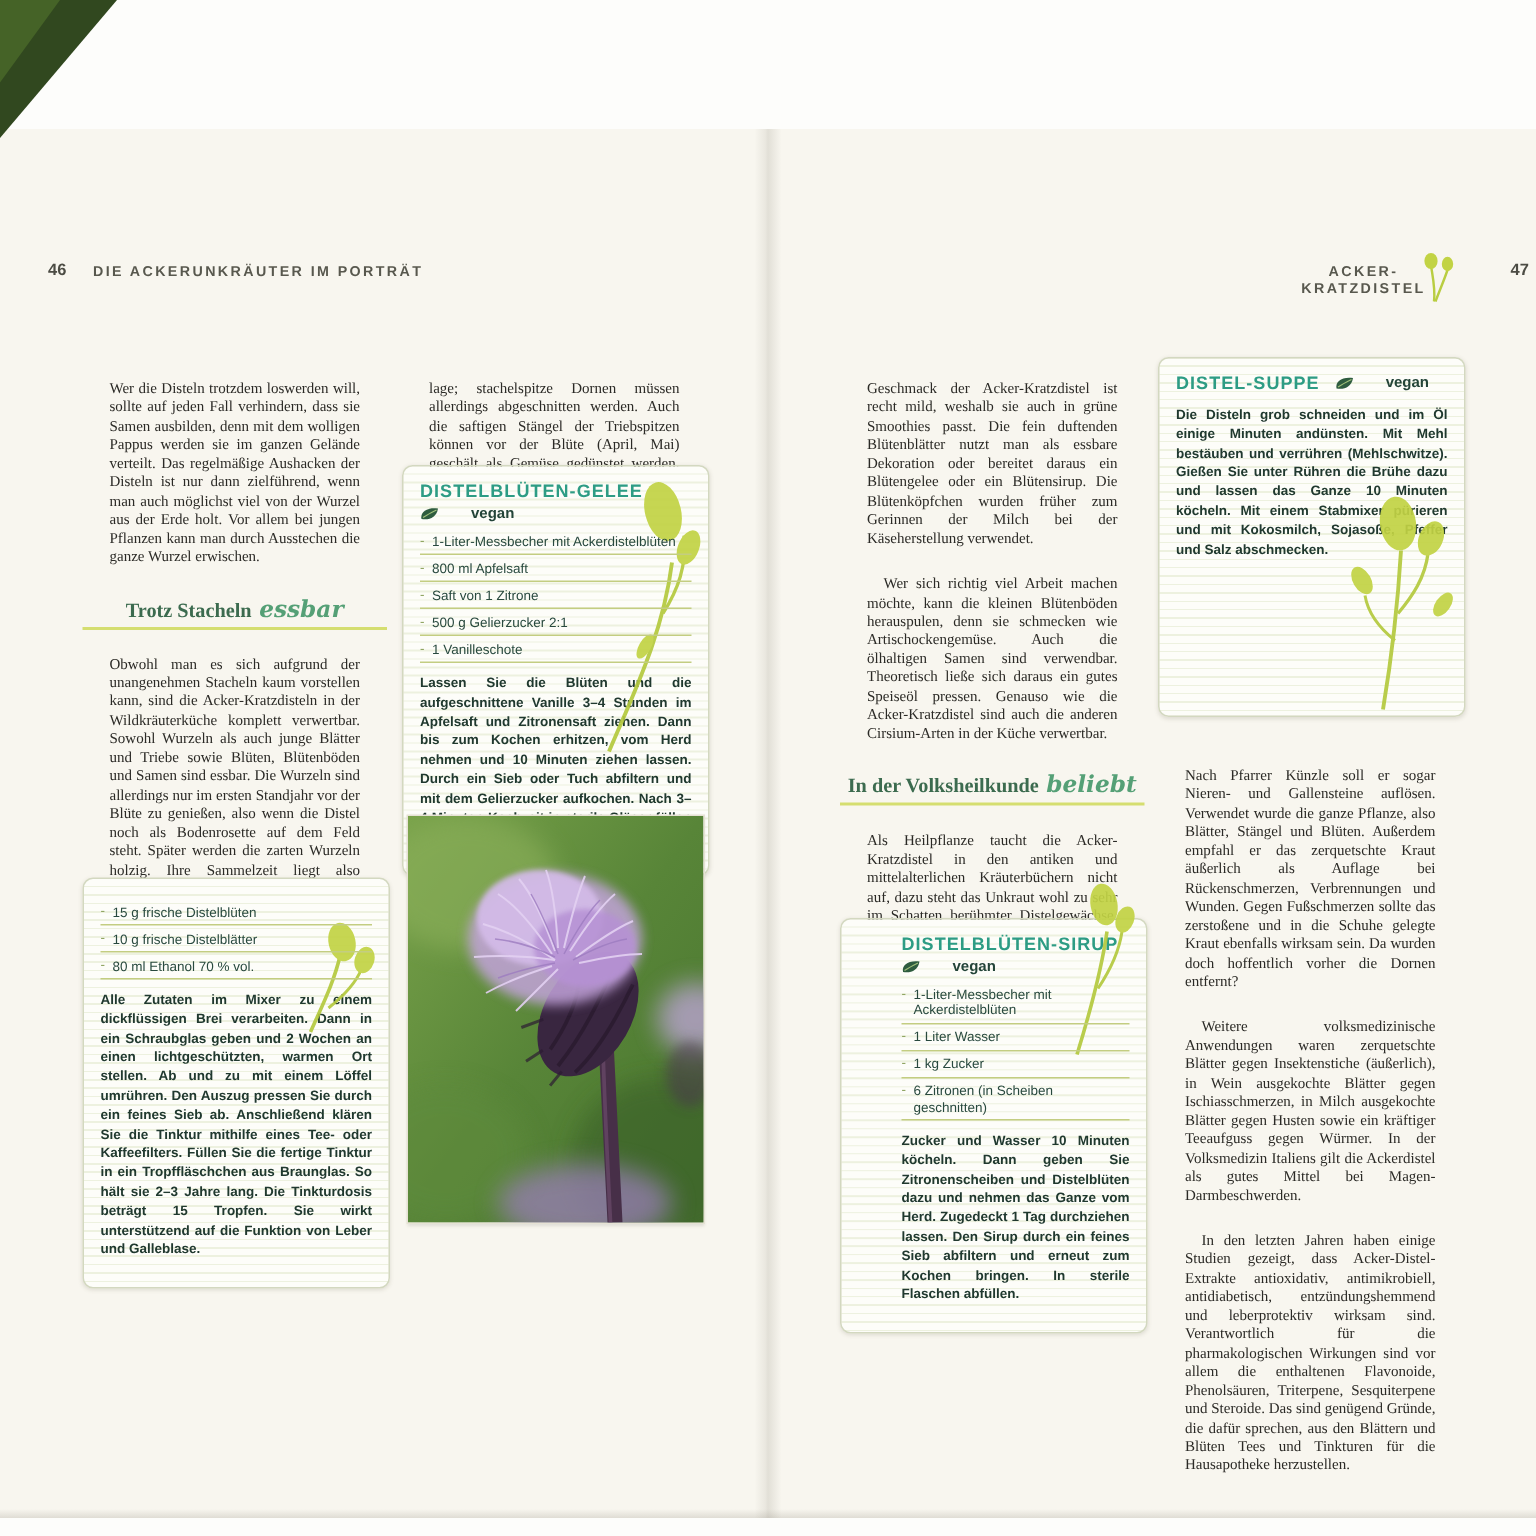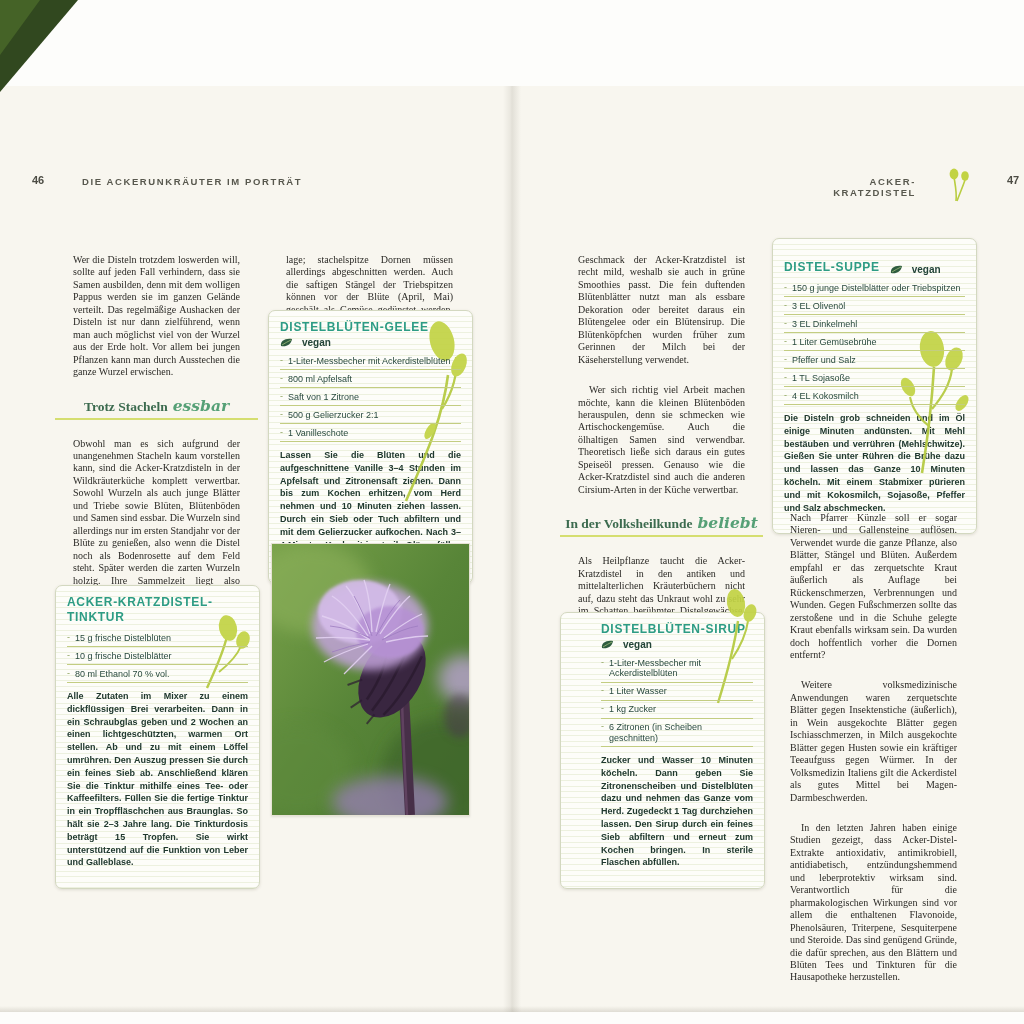--- a/index.html
+++ b/index.html
@@ -37,22 +37,22 @@
   .head-rule{border:none;border-bottom:2px solid #d5de70;margin:3px 0 7px 0;}
   .after-rule{margin-top:0;}
 
   
   .box{position:absolute;width:205px;box-sizing:border-box;padding:9px 11px 10px 11px;
     border:1px solid #d3d8c0;border-radius:7px;
     background:repeating-linear-gradient(180deg,#fdfdf9 0px,#fdfdf9 4.6px,#edf1df 4.6px,#edf1df 5.6px);
     box-shadow:0 1px 3px rgba(100,95,70,.18);overflow:visible;}
   .box-title{font-family:"Liberation Sans",sans-serif;font-weight:bold;font-size:12px;
     line-height:15px;letter-spacing:.7px;color:#2d9c84;}
-  .title-row{display:flex;align-items:flex-end;gap:10px;margin-top:12px;}
-  .vegan{display:flex;align-items:center;gap:9px;font-family:"Liberation Sans",sans-serif;
+  .title-row{display:flex;align-items:center;gap:10px;}
+  .vegan{display:flex;align-items:center;gap:21px;font-family:"Liberation Sans",sans-serif;
     font-weight:bold;font-size:10px;color:#234438;margin-top:2px;}
   .ings{margin-top:4px;}
   .ing{position:relative;font-family:"Liberation Sans",sans-serif;font-size:9px;
     line-height:10.5px;color:#28493e;padding:3.5px 0 3px 8px;border-bottom:1px solid #c3cd81;}
   .ing::before{content:"-";position:absolute;left:0;top:2.5px;color:#8ba15b;}
   .box-body{margin-top:7px;font-family:"Liberation Sans",sans-serif;font-weight:bold;
     font-size:9px;line-height:12.8px;color:#20392f;text-align:justify;}
   .sprig{position:absolute;pointer-events:none;}
 
   
@@ -60,22 +60,22 @@
 </style>
 </head>
 <body>
 
 <div class="spread"></div>
 <div class="gutter"></div>
 <div class="cover-wedge"></div>
 <div class="cover-wedge2"></div>
 
 <div class="pagenum" style="left:32px;">46</div>
-<div class="runhead" style="left:62px;margin-left:20px;">DIE ACKERUNKRÄUTER IM PORTRÄT</div>
-<div class="runhead" style="left:796px;width:120px;text-align:right;">ACKER-KRATZDISTEL</div>
+<div class="runhead" style="left:62px;">DIE ACKERUNKRÄUTER IM PORTRÄT</div>
+<div class="runhead" style="left:849px;width:120px;text-align:center;">ACKER-KRATZDISTEL</div>
 <svg class="sprig" style="left:948px;top:168px;" width="24" height="34" viewBox="0 0 24 34">
   <path d="M8 33 C 9 24, 7 16, 6 9" stroke="#b9cd41" stroke-width="1.6" fill="none"></path>
   <path d="M9 33 C 12 25, 15 18, 17 12" stroke="#b9cd41" stroke-width="1.6" fill="none"></path>
   <ellipse cx="6" cy="6" rx="4.4" ry="5.4" fill="#c2d344"></ellipse>
   <ellipse cx="17" cy="8" rx="3.8" ry="4.8" fill="#c2d344"></ellipse>
 </svg>
 <div class="pagenum" style="left:1007px;">47</div>
 
 <div class="col" style="left:55px;top:236px;">
   <p>Wer die Disteln trotzdem loswerden will, sollte auf jeden Fall verhindern, dass sie Samen ausbilden, denn mit dem wolligen Pappus werden sie im ganzen Gelände verteilt. Das regelmäßige Aushacken der Disteln ist nur dann zielführend, wenn man auch möglichst viel von der Wurzel aus der Erde holt. Vor allem bei jungen Pflanzen kann man durch Ausstechen die ganze Wurzel erwischen.</p>
@@ -85,21 +85,20 @@
   <p class="ind">Die jungen Blätter sind sehr schmackhaft, aber von der Konsistenz etwas zäh. Sie eignen sich, solange sie noch weiche Dornen haben, als spinatähnliches Gemüse oder als Suppenein-</p>
 </div>
 
 <div class="box" style="left:55px;top:585px;min-height:215px;">
   <svg class="sprig" style="right:8px;top:26px;" width="62" height="78" viewBox="0 0 62 78" opacity="0.92">
     <path d="M18 76 C 26 58, 34 42, 38 24" stroke="#b4c93e" stroke-width="2.4" fill="none"></path>
     <path d="M30 60 C 40 52, 48 44, 52 34" stroke="#b4c93e" stroke-width="2" fill="none"></path>
     <ellipse cx="39" cy="16" rx="9" ry="13" fill="#c2d344" transform="rotate(-12 39 16)"></ellipse>
     <ellipse cx="54" cy="28" rx="6.5" ry="9" fill="#c2d344" transform="rotate(18 54 28)"></ellipse>
   </svg>
-  <div class="box-title">ACKER-KRATZDISTEL-TINKTUR</div>
   <div class="ings">
     <div class="ing">15 g frische Distelblüten</div>
     <div class="ing">10 g frische Distelblätter</div>
     <div class="ing">80 ml Ethanol 70 % vol.</div>
   </div>
   <p class="box-body">Alle Zutaten im Mixer zu einem dickflüssigen Brei verarbeiten. Dann in ein Schraubglas geben und 2 Wochen an einen lichtgeschützten, warmen Ort stellen. Ab und zu mit einem Löffel umrühren. Den Auszug pressen Sie durch ein feines Sieb ab. Anschließend klären Sie die Tinktur mithilfe eines Tee- oder Kaffeefilters. Füllen Sie die fertige Tinktur in ein Tropffläschchen aus Braunglas. So hält sie 2–3 Jahre lang. Die Tinkturdosis beträgt 15 Tropfen. Sie wirkt unterstützend auf die Funktion von Leber und Galleblase.</p>
 </div>
 
 <div class="col" style="left:268px;top:236px;">
   <p>lage; stachelspitze Dornen müssen allerdings abgeschnitten werden. Auch die saftigen Stängel der Triebspitzen können vor der Blüte (April, Mai) geschält als Gemüse gedünstet werden. Der</p>
@@ -232,29 +231,20 @@
   <div class="title-row">
     <div class="box-title">DISTEL-SUPPE</div>
     <div class="vegan" style="margin-top:0;">
       <svg width="13" height="10" viewBox="0 0 13 10">
         <path d="M12 1 C 5 0, 0 3, 1 8 C 6 9, 11 7, 12 1 Z" fill="#2e5c3f"></path>
         <path d="M2 7 C 5 5, 8 3.5, 11 2" stroke="#9fbf7a" stroke-width=".8" fill="none"></path>
       </svg>
       <span>vegan</span>
     </div>
   </div>
-  <div class="ings">
-    <div class="ing">150 g junge Distelblätter oder Triebspitzen</div>
-    <div class="ing">3 EL Olivenöl</div>
-    <div class="ing">3 EL Dinkelmehl</div>
-    <div class="ing">1 Liter Gemüsebrühe</div>
-    <div class="ing">Pfeffer und Salz</div>
-    <div class="ing">1 TL Sojasoße</div>
-    <div class="ing">4 EL Kokosmilch</div>
-  </div>
   <p class="box-body">Die Disteln grob schneiden und im Öl einige Minuten andünsten. Mit Mehl bestäuben und verrühren (Mehlschwitze). Gießen Sie unter Rühren die Brühe dazu und lassen das Ganze 10 Minuten köcheln. Mit einem Stabmixer pürieren und mit Kokosmilch, Sojasoße, Pfeffer und Salz abschmecken.</p>
 </div>
 
 <div class="col" style="left:772px;top:494px;">
   <p>Nach Pfarrer Künzle soll er sogar Nieren- und Gallensteine auflösen. Verwendet wurde die ganze Pflanze, also Blätter, Stängel und Blüten. Außerdem empfahl er das zerquetschte Kraut äußerlich als Auflage bei Rückenschmerzen, Verbrennungen und Wunden. Gegen Fußschmerzen sollte das zerstoßene und in die Schuhe gelegte Kraut ebenfalls wirksam sein. Da wurden doch hoffentlich vorher die Dornen entfernt?</p>
   <p class="ind">Weitere volksmedizinische Anwendungen waren zerquetschte Blätter gegen Insektenstiche (äußerlich), in Wein ausgekochte Blätter gegen Ischiasschmerzen, in Milch ausgekochte Blätter gegen Husten sowie ein kräftiger Teeaufguss gegen Würmer. In der Volksmedizin Italiens gilt die Ackerdistel als gutes Mittel bei Magen-Darmbeschwerden.</p>
   <p class="ind">In den letzten Jahren haben einige Studien gezeigt, dass Acker-Distel-Extrakte antioxidativ, antimikrobiell, antidiabetisch, entzündungshemmend und leberprotektiv wirksam sind. Verantwortlich für die pharmakologischen Wirkungen sind vor allem die enthaltenen Flavonoide, Phenolsäuren, Triterpene, Sesquiterpene und Steroide. Das sind genügend Gründe, die dafür sprechen, aus den Blättern und Blüten Tees und Tinkturen für die Hausapotheke herzustellen.</p>
 </div>
 
 </body></html>

